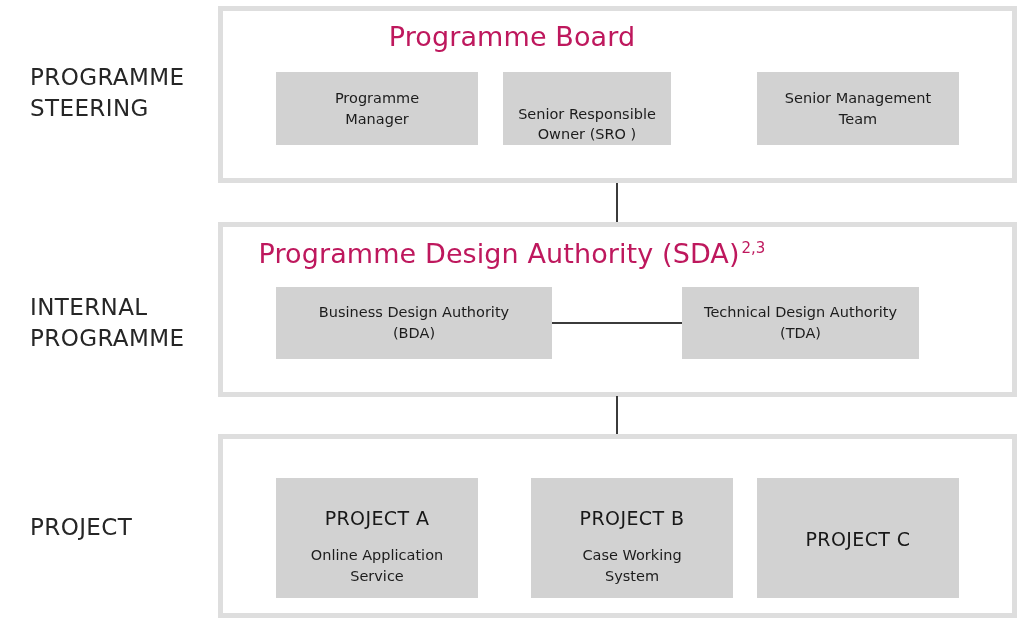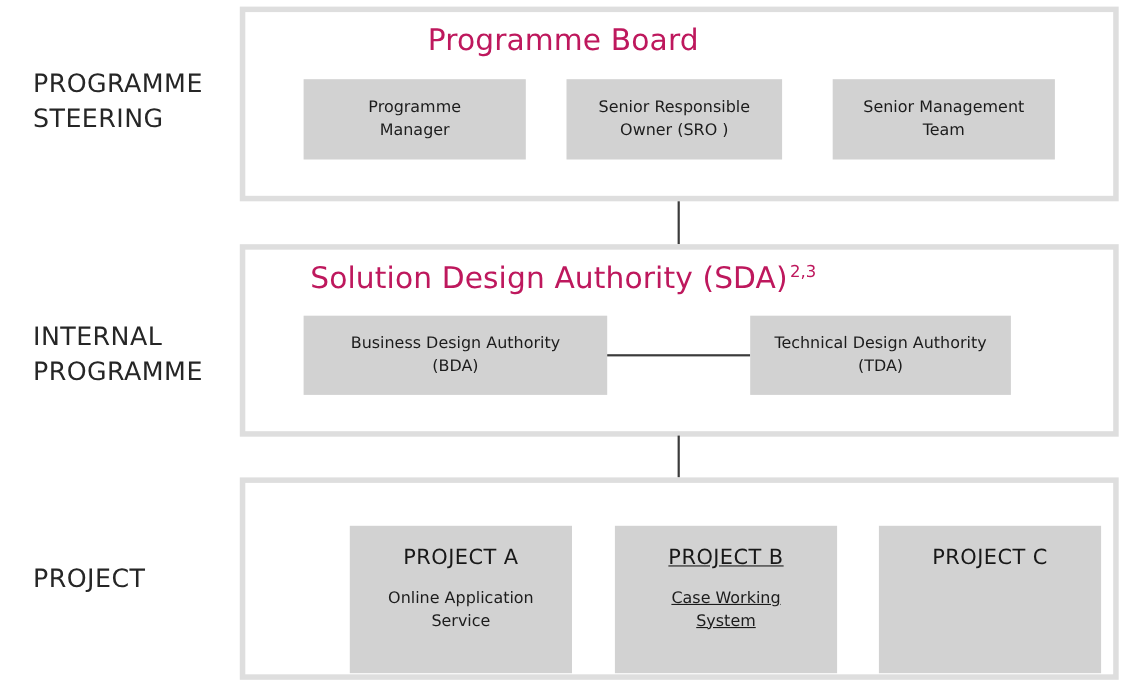--- a/index.html
+++ b/index.html
@@ -91,41 +91,40 @@
     line-height: 1.42;
     white-space: pre-line;
   }
 
   
   .node.steering-node {
     top: 72px;
     height: 73px;
   }
   .node.n-prog-manager { left: 276px; width: 202px; }
-  .node.n-sro          { left: 515px; width: 196px; }
+  .node.n-sro          { left: 503px; width: 168px; justify-content: flex-end; }
   .node.n-smt          { left: 757px; width: 202px; }
 
   
   .node.internal-node {
     top: 287px;
     height: 72px;
   }
   .node.n-bda { left: 276px; width: 276px; }
   .node.n-tda { left: 682px; width: 237px; }
 
   
   .node.project-node {
     top: 478px;
-    height: 134px;
-    justify-content: flex-start;
+    height: 120px;
+    justify-content: center;
     padding-top: 18px;
-    margin-left: 42px;
   }
   .node.n-proj-a { left: 276px; width: 202px; }
-  .node.n-proj-b { left: 517px; width: 202px; text-decoration: underline; }
+  .node.n-proj-b { left: 531px; width: 202px; }
   .node.n-proj-c { left: 757px; width: 202px; }
 
   .node .proj-code {
     font-size: 19px;
     letter-spacing: 0.4px;
     color: #181818;
     margin-bottom: 16px;
   }
   .node .proj-name {
     font-size: 14.5px;
@@ -180,21 +179,21 @@
 Team</div>
   </div>
 
   <div class="connector-v conn-steering-internal"></div>
 
   <div class="tier-label lbl-internal">INTERNAL
 PROGRAMME</div>
 
   <div class="tier-box tier-internal"></div>
 
-  <div class="tier-heading head-internal"><span>Solution Design Authority (SDA)</span><sup>2,3</sup></div>
+  <div class="tier-heading head-internal"><span>Programme Design Authority (SDA)</span><sup>2,3</sup></div>
 
   <div class="node internal-node n-bda">
     <div class="node-title">Business Design Authority
 (BDA)</div>
   </div>
 
   <div class="connector-h"></div>
 
   <div class="node internal-node n-tda">
     <div class="node-title">Technical Design Authority

